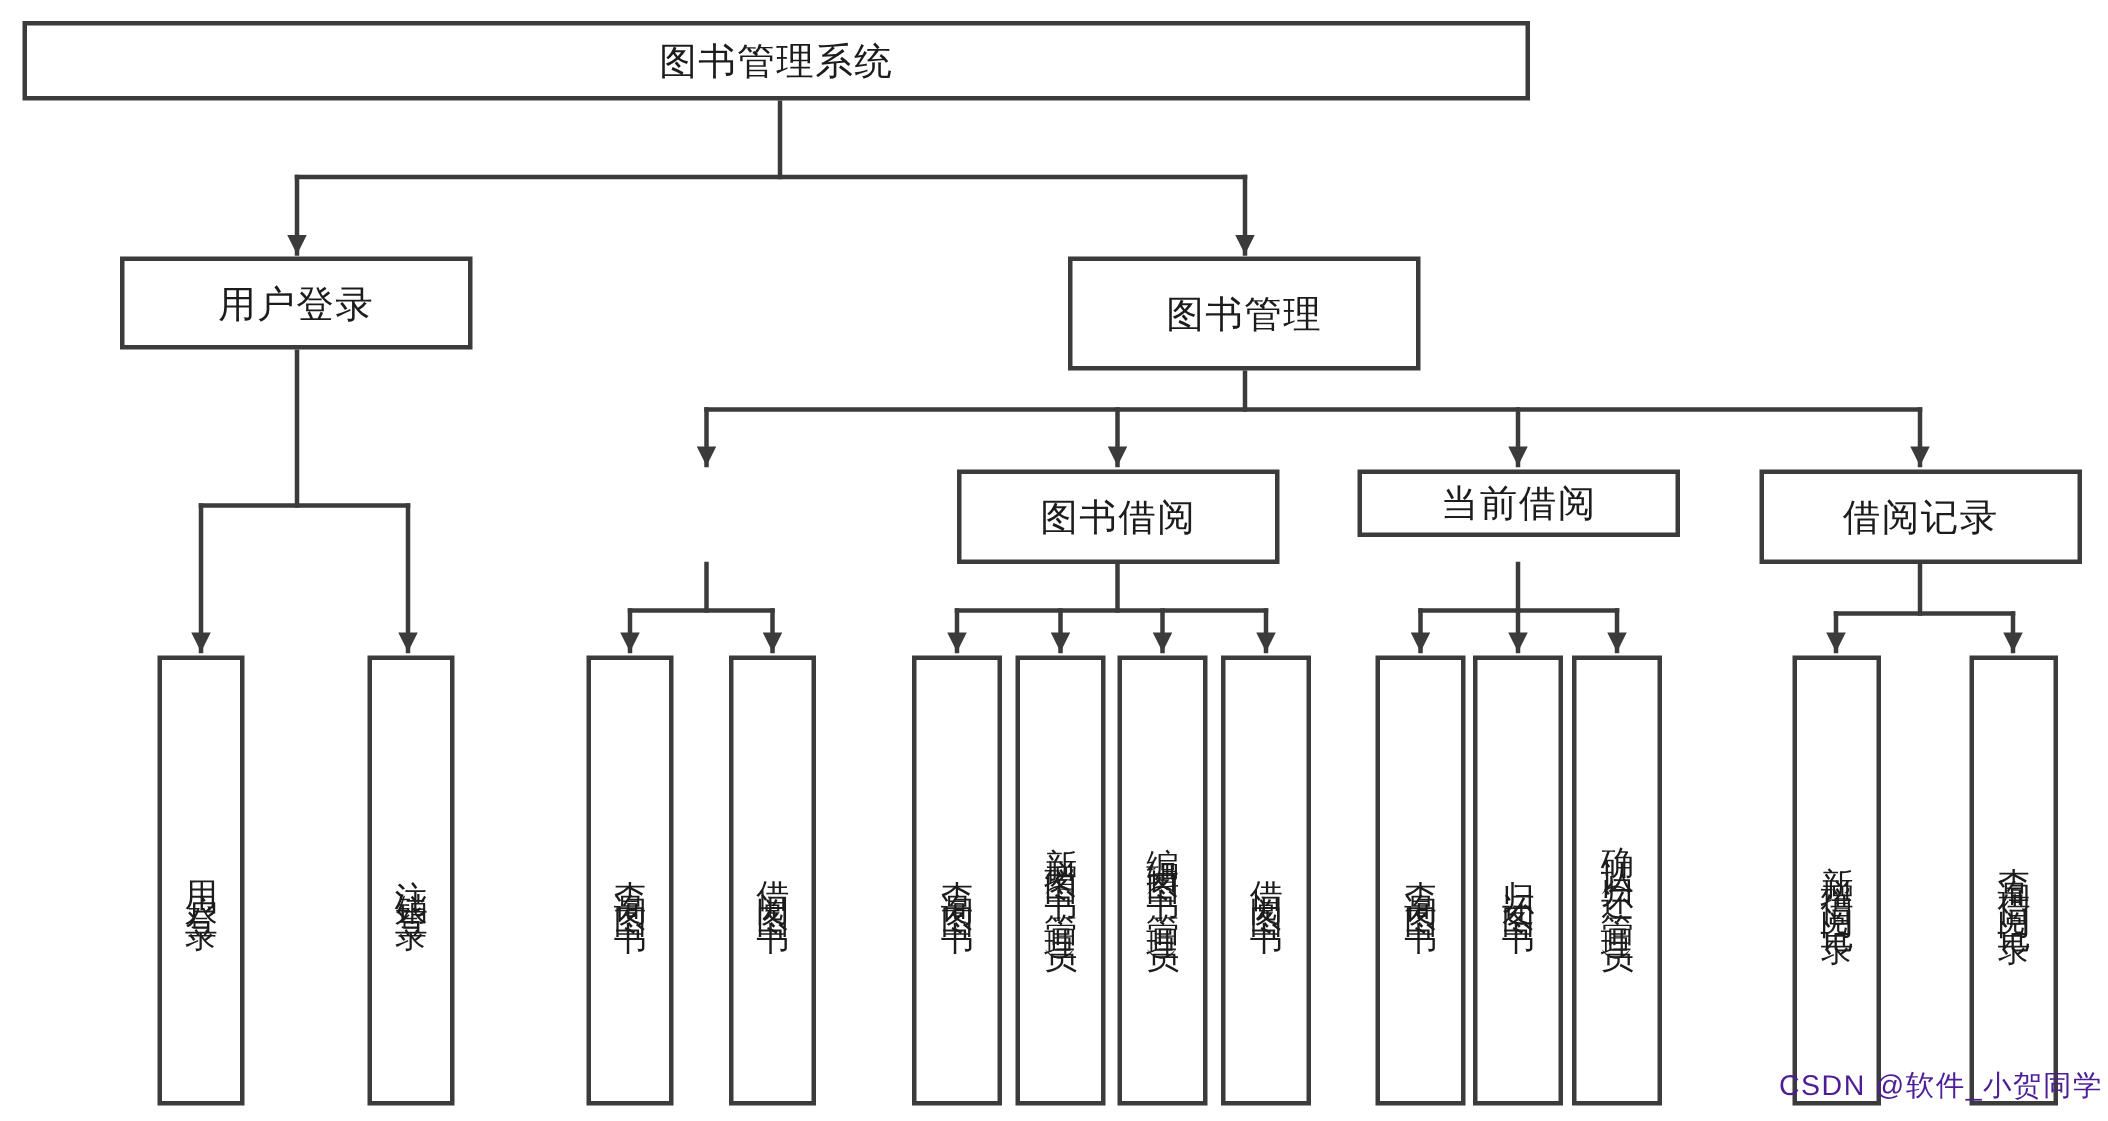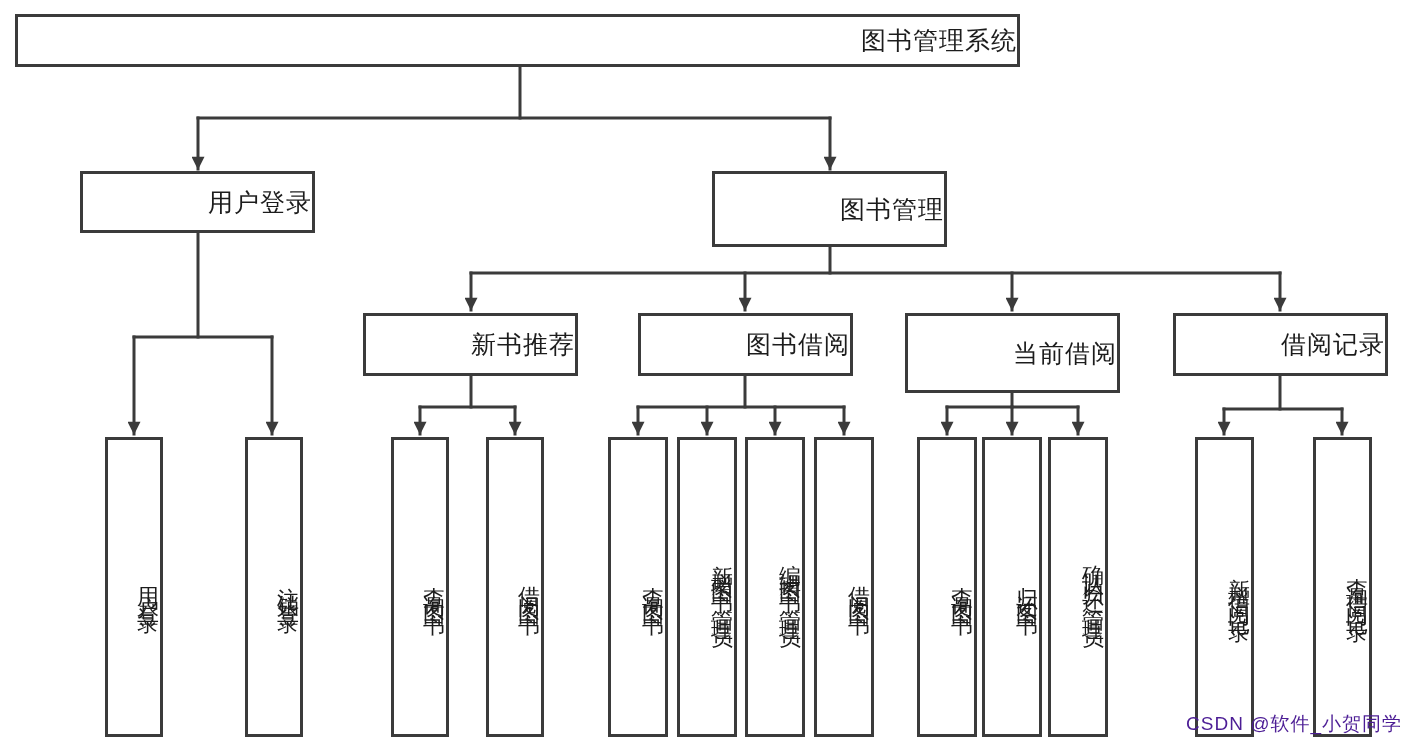--- a/index.html
+++ b/index.html
@@ -22,21 +22,21 @@
     width: 1405px;
     height: 747px;
   }
   .box {
     position: absolute;
     box-sizing: border-box;
     border: 3px solid #3b3b3b;
     background: #ffffff;
     display: flex;
     align-items: center;
-    justify-content: flex-end;
+    justify-content: center;
     color: #1c1c1c;
   }
   .h-label {
     font-size: 25px;
     letter-spacing: 1px;
     white-space: nowrap;
   }
   .v-label {
     writing-mode: vertical-rl;
     text-orientation: mixed;
@@ -116,27 +116,24 @@
     <span class="h-label">图书管理系统</span>
   </div>
 
   <div class="box" style="left:80px; top:171px; width:235px; height:62px;">
     <span class="h-label">用户登录</span>
   </div>
   <div class="box" style="left:712px; top:171px; width:235px; height:76px;">
     <span class="h-label">图书管理</span>
   </div>
 
-  <div class="box" style="left:363px; top:313px; width:215px; height:63px;">
-    <span class="h-label">新书推荐</span>
-  </div>
   <div class="box" style="left:638px; top:313px; width:215px; height:63px;">
     <span class="h-label">图书借阅</span>
   </div>
-  <div class="box" style="left:905px; top:313px; width:215px; height:80px;">
+  <div class="box" style="left:905px; top:313px; width:215px; height:45px;">
     <span class="h-label">当前借阅</span>
   </div>
   <div class="box" style="left:1173px; top:313px; width:215px; height:63px;">
     <span class="h-label">借阅记录</span>
   </div>
 
   <div class="box" style="left:105px; top:437px; width:58px; height:300px;">
     <span class="v-label">用户登录</span>
   </div>
   <div class="box" style="left:245px; top:437px; width:58px; height:300px;">

